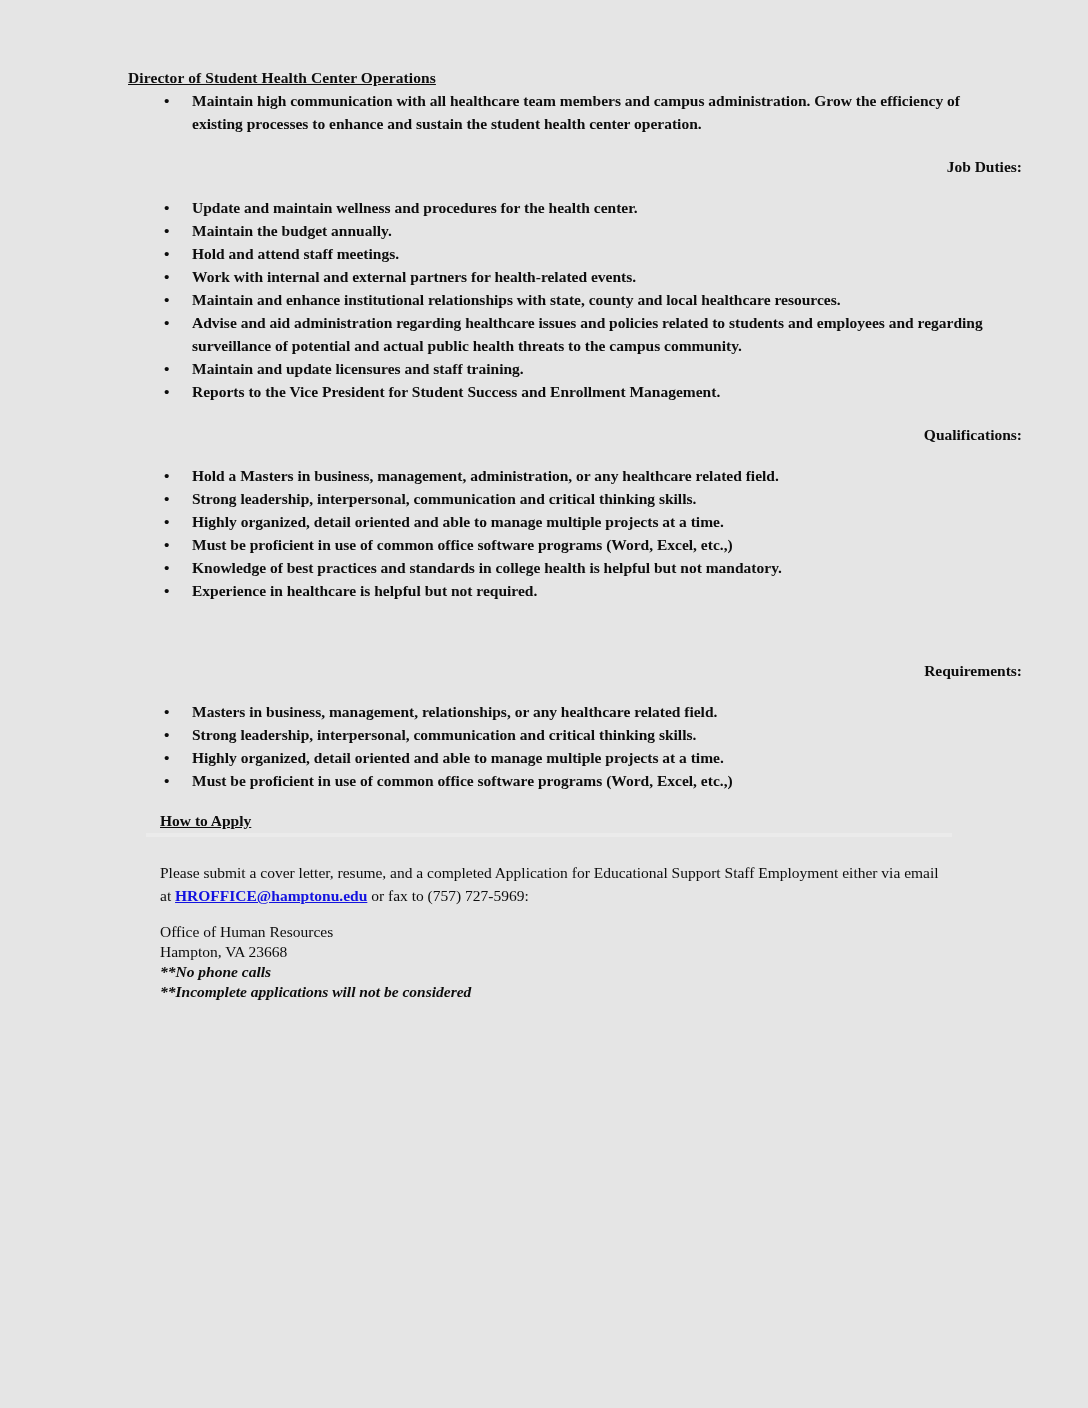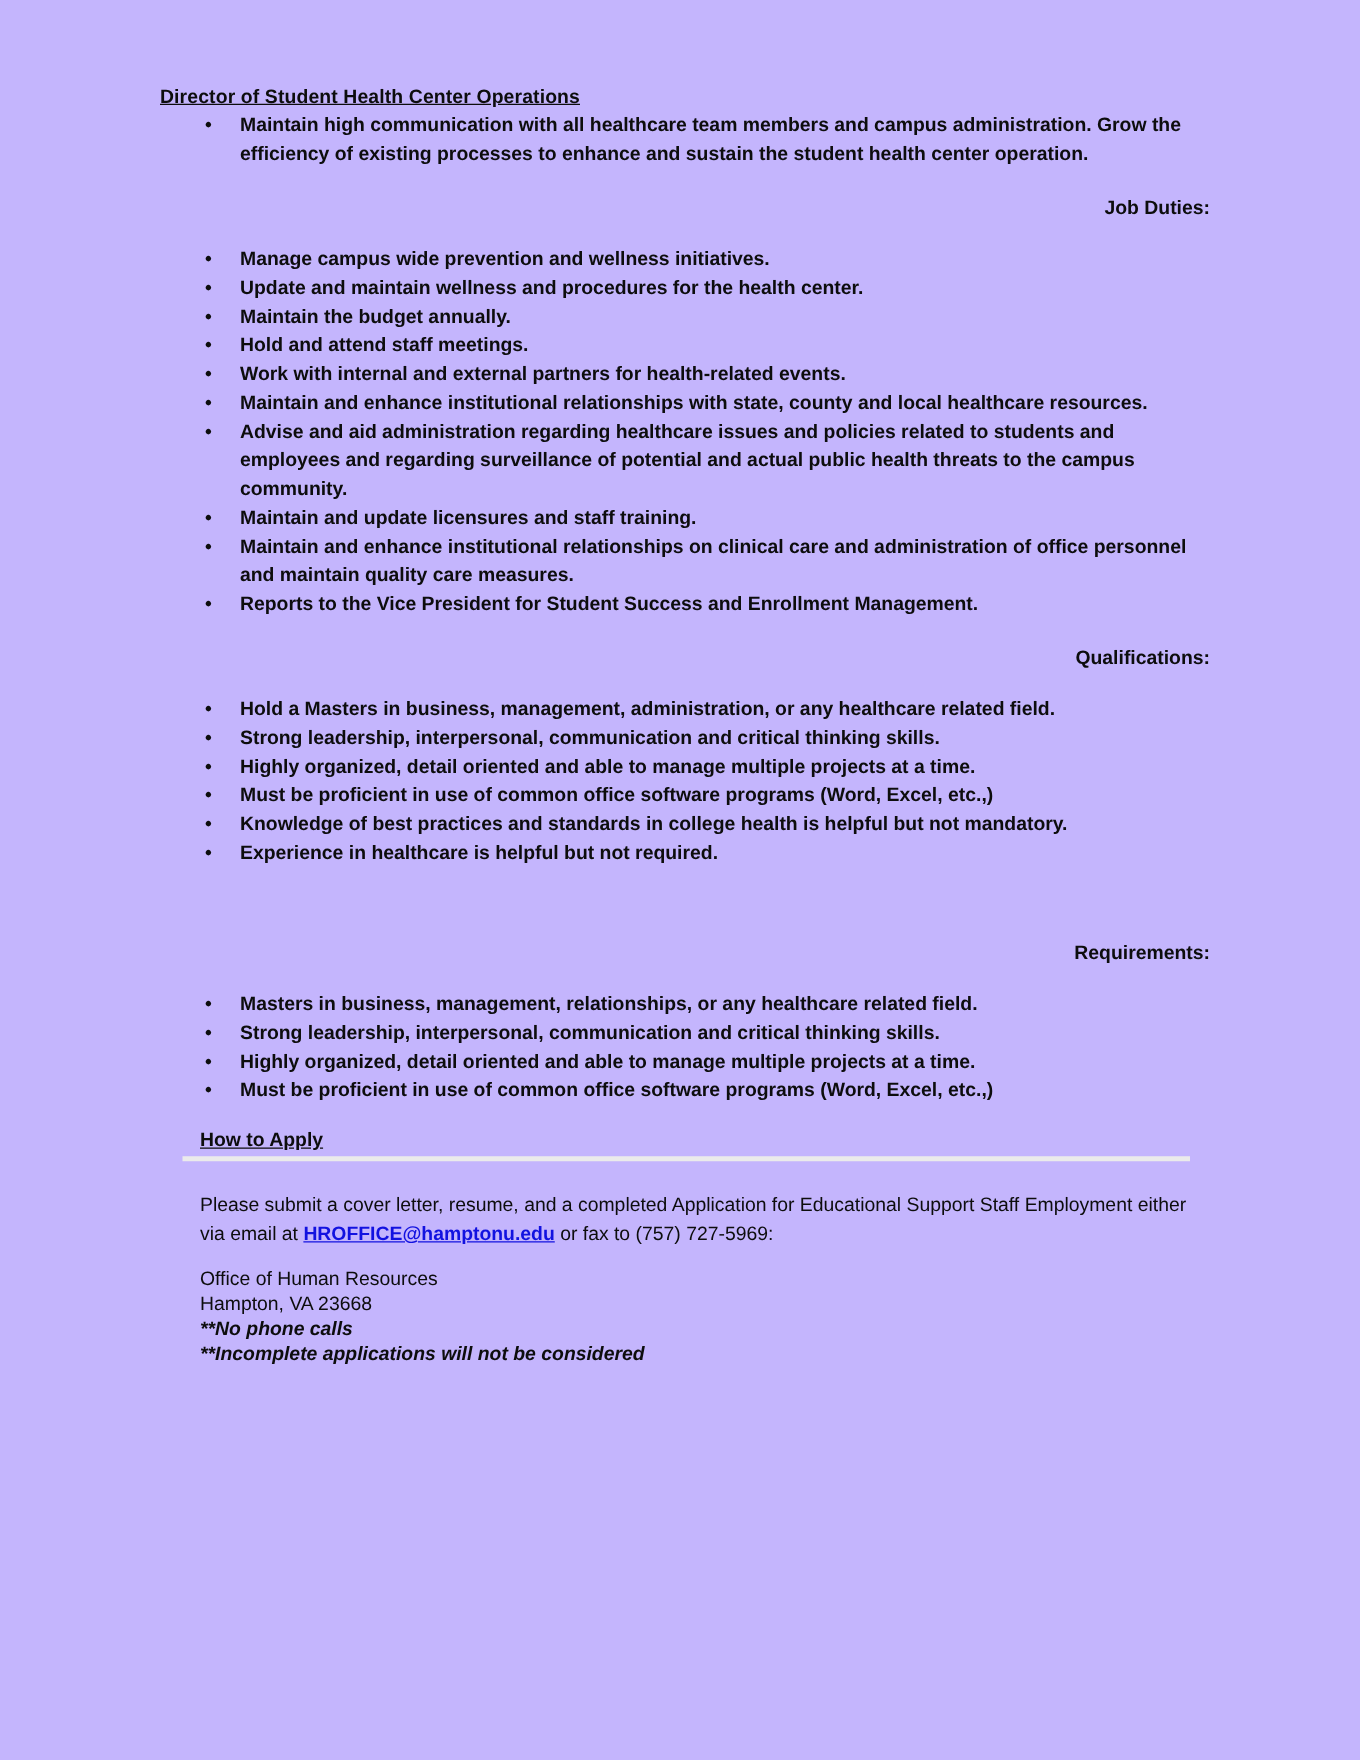--- a/index.html
+++ b/index.html
@@ -8,22 +8,23 @@
     width: 1088px;
     height: 1408px;
     overflow: hidden;
     font-family: "Liberation Sans", "DejaVu Sans", sans-serif;
     color: #0d0d0d;
     position: relative;
   }
   .page {
     width: 1088px;
     height: 1408px;
-    background: #c4b5fd;
-    padding: 66px 120px 0 128px;
+    background: #e5e5e5;
+    padding: 66px 66px 0 128px;
+    font-family: Liberation Serif, serif;
   }
   .title {
     font-size: 15.5px;
     font-weight: bold;
     text-decoration: underline;
     line-height: 23px;
     letter-spacing: 0.1px;
   }
   ul.bullets {
     list-style: none;
@@ -103,29 +104,27 @@
 
   <div class="title">Director of Student Health Center Operations</div>
 
   <ul class="bullets intro-list">
       <li>Maintain high communication with all healthcare team members and campus administration. Grow the efficiency of existing processes to enhance and sustain the student health center operation.</li>
     </ul>
 
   <div class="section section-job-duties">
     <div class="section-heading">Job Duties:</div>
     <ul class="bullets">
-        <li>Manage campus wide prevention and wellness initiatives.</li>
         <li>Update and maintain wellness and procedures for the health center.</li>
         <li>Maintain the budget annually.</li>
         <li>Hold and attend staff meetings.</li>
         <li>Work with internal and external partners for health-related events.</li>
         <li>Maintain and enhance institutional relationships with state, county and local healthcare resources.</li>
         <li>Advise and aid administration regarding healthcare issues and policies related to students and employees and regarding surveillance of potential and actual public health threats to the campus community.</li>
         <li>Maintain and update licensures and staff training.</li>
-        <li>Maintain and enhance institutional relationships on clinical care and administration of office personnel and maintain quality care measures.</li>
         <li>Reports to the Vice President for Student Success and Enrollment Management.</li>
       </ul>
   </div>
 
   <div class="section section-qualifications">
     <div class="section-heading">Qualifications:</div>
     <ul class="bullets">
         <li>Hold a Masters in business, management, administration, or any healthcare related field.</li>
         <li>Strong leadership, interpersonal, communication and critical thinking skills.</li>
         <li>Highly organized, detail oriented and able to manage multiple projects at a time.</li>

